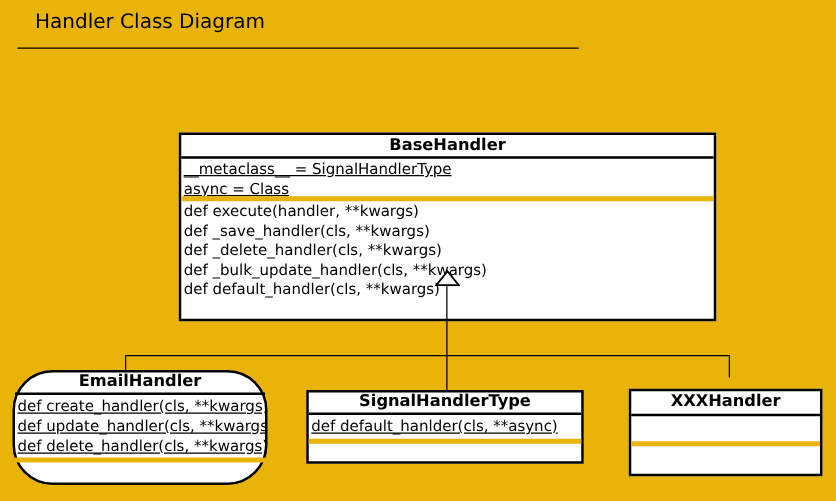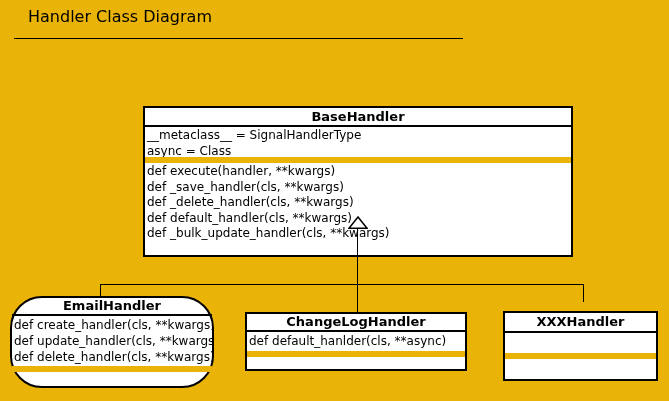--- a/index.html
+++ b/index.html
@@ -51,21 +51,22 @@
   }
   .uml-compartment {
     box-sizing: content-box;
     padding: 1px 2px 0 2px;
     font-size: 12px;
     line-height: 15.5px;
     overflow: hidden;
     white-space: nowrap;
   }
   .uml-divided {
-    border-bottom: 6px solid #eab308;
+    border-bottom: 4px solid #eab308;
+    text-decoration: underline;
   }
   .member {
     white-space: nowrap;
   }
   .cline {
     position: absolute;
     background: #000;
   }
   .tri {
     position: absolute;
@@ -86,22 +87,22 @@
   <div class="uml-class" style="left:143px; top:66px; width:430px; height:151px;margin-top:40px;">
     <div class="uml-hdr">BaseHandler</div>
     <div class="uml-compartment uml-divided" style="height:29px;">
       <div class="member">__metaclass__ = SignalHandlerType</div>
       <div class="member">async = Class</div>
     </div>
     <div class="uml-compartment">
       <div class="member">def execute(handler, **kwargs)</div>
       <div class="member">def _save_handler(cls, **kwargs)</div>
       <div class="member">def _delete_handler(cls, **kwargs)</div>
+      <div class="member">def _bulk_update_handler(cls, **kwargs)</div>
       <div class="member">def default_handler(cls, **kwargs)</div>
-      <div class="member">def _bulk_update_handler(cls, **kwargs)</div>
     </div>
   </div>
 
   <svg class="tri" viewBox="0 0 20 13">
     <polygon points="10,1 19,12.2 1,12.2" fill="#ffffff" stroke="#000000" stroke-width="1.5"></polygon>
   </svg>
   <div class="cline" style="left:357px; top:229px; width:1px; height:83px;"></div>
   <div class="cline" style="left:100px; top:284px; width:484px; height:1px;"></div>
   <div class="cline" style="left:100px; top:285px; width:1px; height:11px;"></div>
   <div class="cline" style="left:583px; top:285px; width:1px; height:17px;"></div>
@@ -110,21 +111,21 @@
     <div class="uml-hdr" style="height:16px; line-height:16px;">EmailHandler</div>
     <div class="uml-compartment uml-divided" style="height:49px; line-height:16px;">
       <div class="member">def create_handler(cls, **kwargs)</div>
       <div class="member">def update_handler(cls, **kwargs)</div>
       <div class="member">def delete_handler(cls, **kwargs)</div>
     </div>
     <div class="uml-compartment" style="height:16px;"></div>
   </div>
 
   <div class="uml-class" style="left:245px; top:312px; width:222px; height:59px;">
-    <div class="uml-hdr" style="height:16px; line-height:16px;">ChangeLogHandler</div>
+    <div class="uml-hdr" style="height:16px; line-height:16px;">SignalHandlerType</div>
     <div class="uml-compartment uml-divided" style="height:18px; line-height:16px;">
       <div class="member">def default_hanlder(cls, **async)</div>
     </div>
     <div class="uml-compartment" style="height:14px;"></div>
   </div>
 
   <div class="uml-class" style="left:503px; top:300px; width:155px; height:70px;margin-top:11px;">
     <div class="uml-hdr" style="height:18px; line-height:18px;">XXXHandler</div>
     <div class="uml-compartment uml-divided" style="height:19px;"></div>
     <div class="uml-compartment" style="height:21px;"></div>

